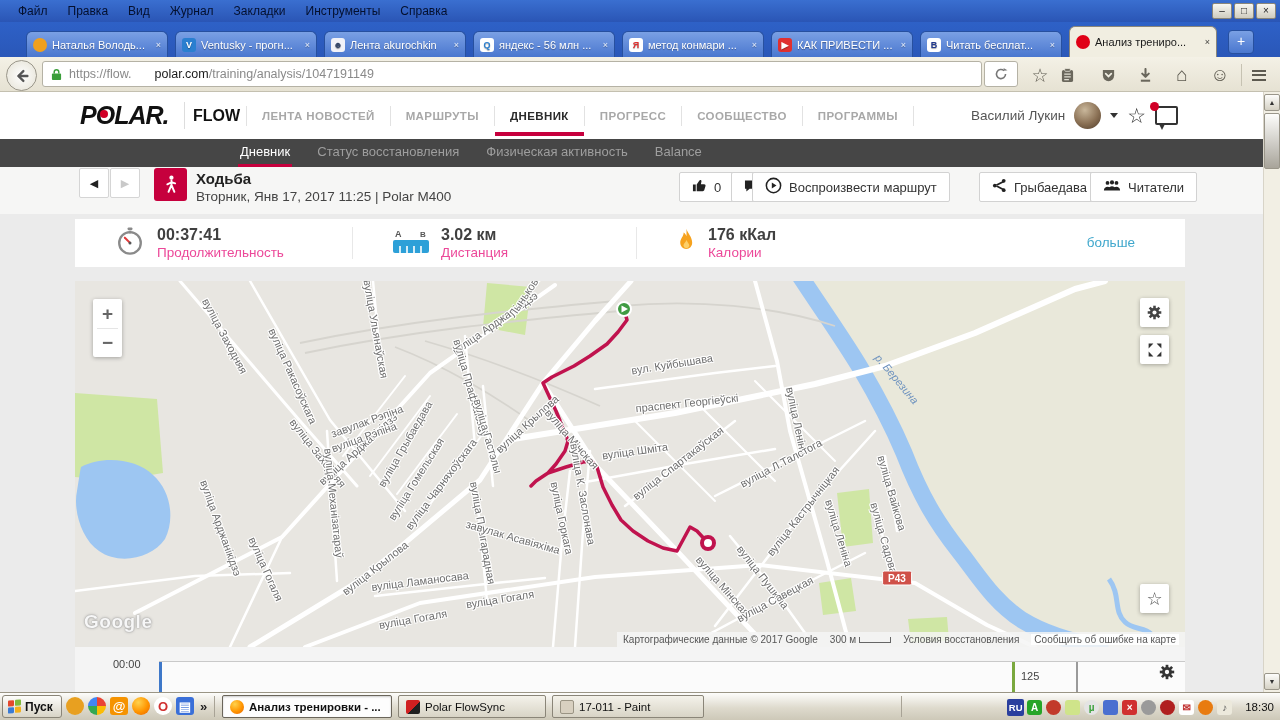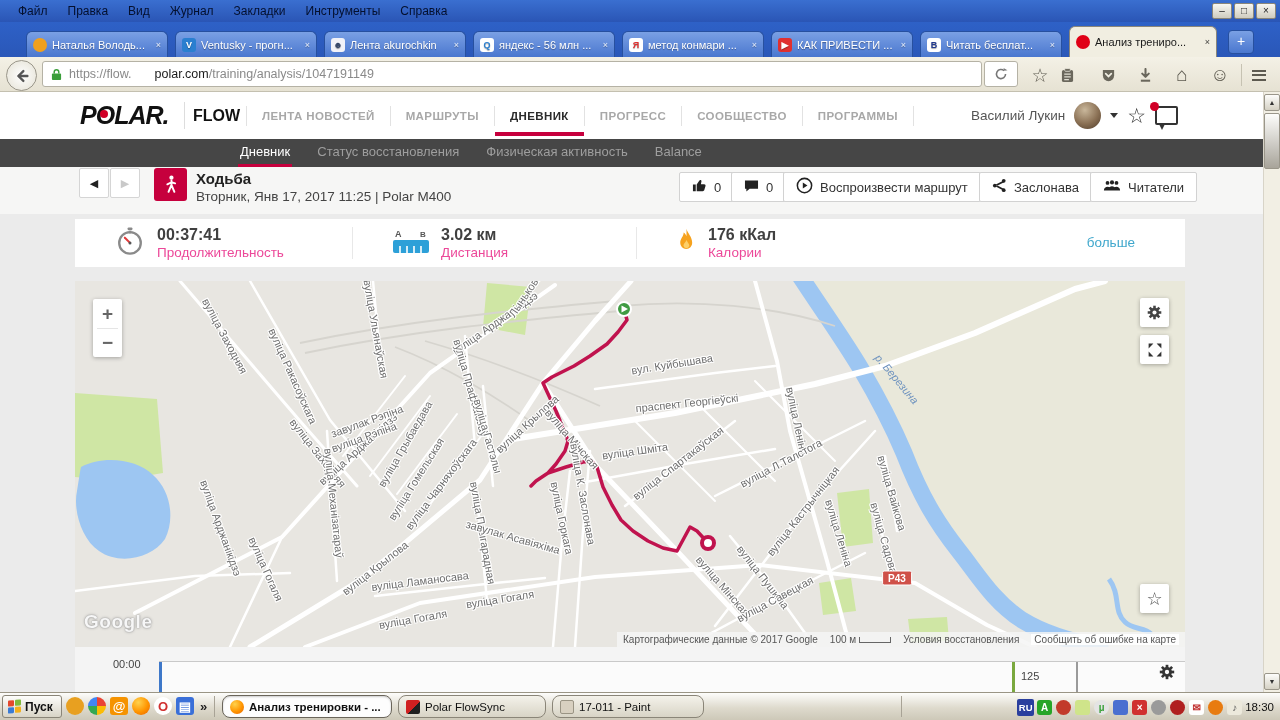--- a/index.html
+++ b/index.html
@@ -120,30 +120,30 @@
 
   
   #taskbar{position:absolute;left:0;top:692px;width:1280px;height:28px;background:linear-gradient(#fdfdfb,#dedacd 55%,#cdc8b8);border-top:1px solid #9a9585;box-sizing:border-box;}
   #start-btn{position:absolute;left:2px;top:2px;height:23px;background:linear-gradient(#fdfdfb,#d8d4c6);border:1px solid #8a8578;border-radius:3px;display:flex;align-items:center;gap:4px;padding:0 8px 0 5px;font-size:12px;font-weight:bold;color:#111;box-sizing:border-box;}
   .winflag{width:13px;height:13px;display:grid;grid-template-columns:6px 6px;grid-template-rows:6px 6px;gap:1px;transform:skewY(-6deg);}
   .winflag i{border-radius:1px;}
   #quicklaunch{position:absolute;left:66px;top:4px;display:flex;align-items:center;gap:4px;}
   .ql{width:18px;height:18px;display:flex;align-items:center;justify-content:center;font-size:12px;font-weight:bold;}
   #ql-more{font-size:13px;font-weight:bold;color:#222;padding:0 2px;}
   .tb-sepline{position:absolute;top:3px;width:1px;height:21px;background:#aaa globale;background:#a8a396;}
-  .taskbtn{position:absolute;top:2px;height:23px;background:linear-gradient(#f4f2ea,#d8d4c6);border:1px solid #8a8578;border-radius:8px;display:flex;align-items:center;gap:5px;padding:0 7px;font-size:11.5px;color:#111;box-sizing:border-box;white-space:nowrap;overflow:hidden;}
+  .taskbtn{position:absolute;top:2px;height:23px;background:linear-gradient(#f4f2ea,#d8d4c6);border:1px solid #8a8578;border-radius:2px;display:flex;align-items:center;gap:5px;padding:0 7px;font-size:11.5px;color:#111;box-sizing:border-box;white-space:nowrap;overflow:hidden;}
   .taskbtn.active{background:#fdfdfd;font-weight:bold;border-color:#6a655a;box-shadow:inset 0 1px 2px rgba(0,0,0,.2);}
   .ti{width:14px;height:14px;flex:0 0 14px;border-radius:2px;}
   .ti-firefox{background:radial-gradient(circle at 35% 30%,#ffd24d,#ff9500 55%,#e66000);border-radius:50%;}
   .ti-flowsync{background:linear-gradient(135deg,#d02020 55%,#202020 55%);}
   .ti-paint{background:#d8d0c0;border:1px solid #9a9484;box-sizing:border-box;}
   #tray{position:absolute;right:0;top:0;height:28px;display:flex;align-items:center;gap:3px;padding-right:6px;}
   #lang-ind{width:17px;height:17px;background:#2a3f9e;color:#fff;font-size:9.5px;font-weight:bold;display:flex;align-items:center;justify-content:center;border-radius:2px;}
   .tray-ico{width:15px;height:15px;display:flex;align-items:center;justify-content:center;font-size:10px;font-weight:bold;}
-  #clock{font-size:11.5px;color:#111;margin-left:0;}
+  #clock{font-size:11.5px;color:#111;margin-left:10px;}
 </style>
 </head>
 <body>
 
 <div id="screen">
 
   <div id="menubar">
       <span class="menu-item">Файл</span>
       <span class="menu-item">Правка</span>
       <span class="menu-item">Вид</span>
@@ -305,37 +305,37 @@
                 <path fill="#222" d="M1 7h3v7H1zM5 14h6.5c.8 0 1.4-.5 1.6-1.2l1.3-4.2c.3-1-.4-1.9-1.4-1.9H9.5l.6-3.2C10.3 2.6 9.7 2 9 2c-.5 0-.9.3-1.1.7L5 7z"></path>
               </svg></span>
             <span>0</span>
           </div>
           <div class="btn-white" style="left: 731px;">
             <span><svg width="15" height="14" viewBox="0 0 16 15">
                 <path fill="#222" d="M1 1.5h14v9H6l-3.5 3v-3H1z"></path>
               </svg></span>
             <span>0</span>
           </div>
-          <div class="btn-white" style="left: 783px;">
+          <div class="btn-white" style="left: 752px;">
             <span><svg width="17" height="17" viewBox="0 0 20 20">
                 <circle cx="10" cy="10" r="8.4" fill="none" stroke="#222" stroke-width="1.8"></circle>
                 <path d="M8 6.5v7l5.5-3.5z" fill="#222"></path>
               </svg></span>
             <span>Воспроизвести маршрут</span>
           </div>
           <div class="btn-white" style="left: 979px;">
             <span><svg width="15" height="15" viewBox="0 0 16 16">
                 <g fill="#222">
                   <circle cx="3" cy="8" r="2"></circle>
                   <circle cx="12.5" cy="3" r="2"></circle>
                   <circle cx="12.5" cy="13" r="2"></circle>
                   <path d="M3.5 7.2L12 2.8l.9 1.6-8.5 4.4zM3.5 8.8l8.5 4.4.9-1.6-8.5-4.4z"></path>
                 </g>
               </svg></span>
-            <span>Заслонава</span>
+            <span>Грыбаедава</span>
           </div>
           <div class="btn-white" style="left: 1090px;">
             <span><svg width="18" height="13" viewBox="0 0 20 14">
                 <g fill="#222">
                   <circle cx="5" cy="4.2" r="2.1"></circle>
                   <circle cx="10" cy="3.6" r="2.3"></circle>
                   <circle cx="15" cy="4.2" r="2.1"></circle>
                   <path d="M1 12.5c0-2.5 2-4 4-4s4 1.5 4 4zM6 12.5c0-3 2-4.6 4-4.6s4 1.6 4 4.6zM11 12.5c0-2.5 2-4 4-4s4 1.5 4 4z"></path>
                 </g>
               </svg></span>
@@ -521,21 +521,21 @@
               <path d="M2 18v-6l6 6z"></path>
               <path d="M18 18h-6l6-6z"></path>
             </g>
           </svg>
       </div>
       <div class="mapbtn" id="fav-btn">☆</div>
       <div id="google-logo">Google</div>
       <div id="map-attrib">
         <span>Картографические данные © 2017 Google</span>
         <span style="display:flex;align-items:center;">
-            <span>100 м</span>
+            <span>300 м</span>
             <span id="scalebar"></span>
           </span>
         <span>Условия восстановления</span>
         <span class="attrib-chip">Сообщить об ошибке на карте</span>
       </div>
     </div>
 
     <div id="timeline">
       <div id="tl-start">00:00</div>
       <div id="tl-panel"></div>

